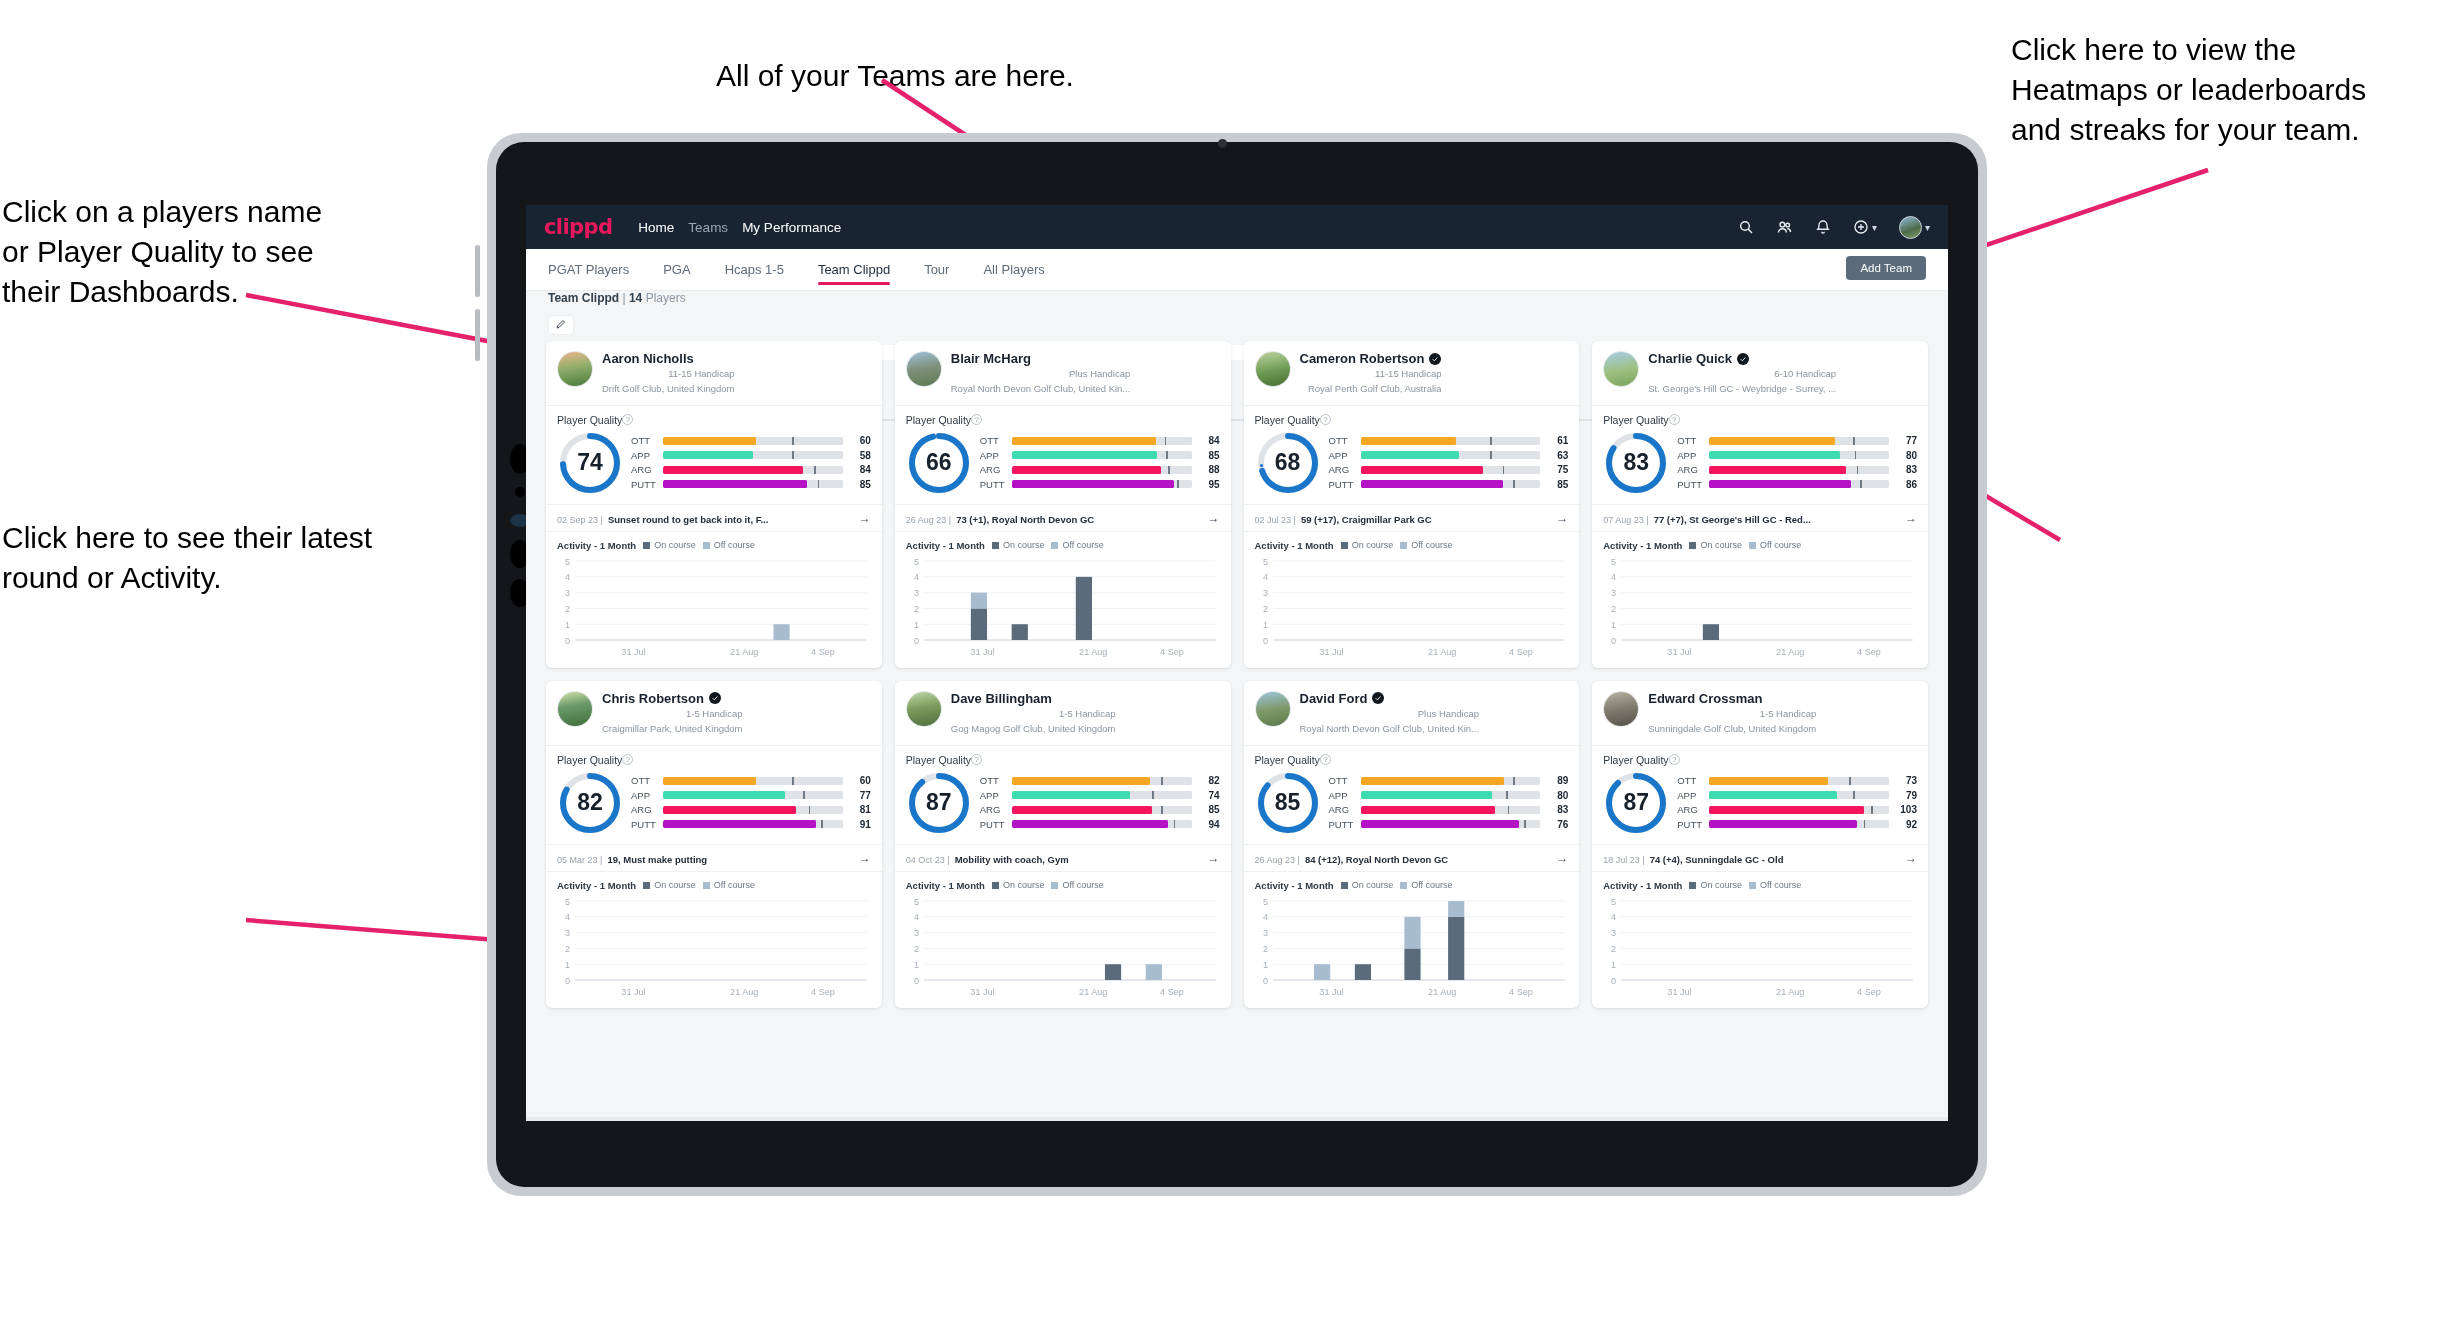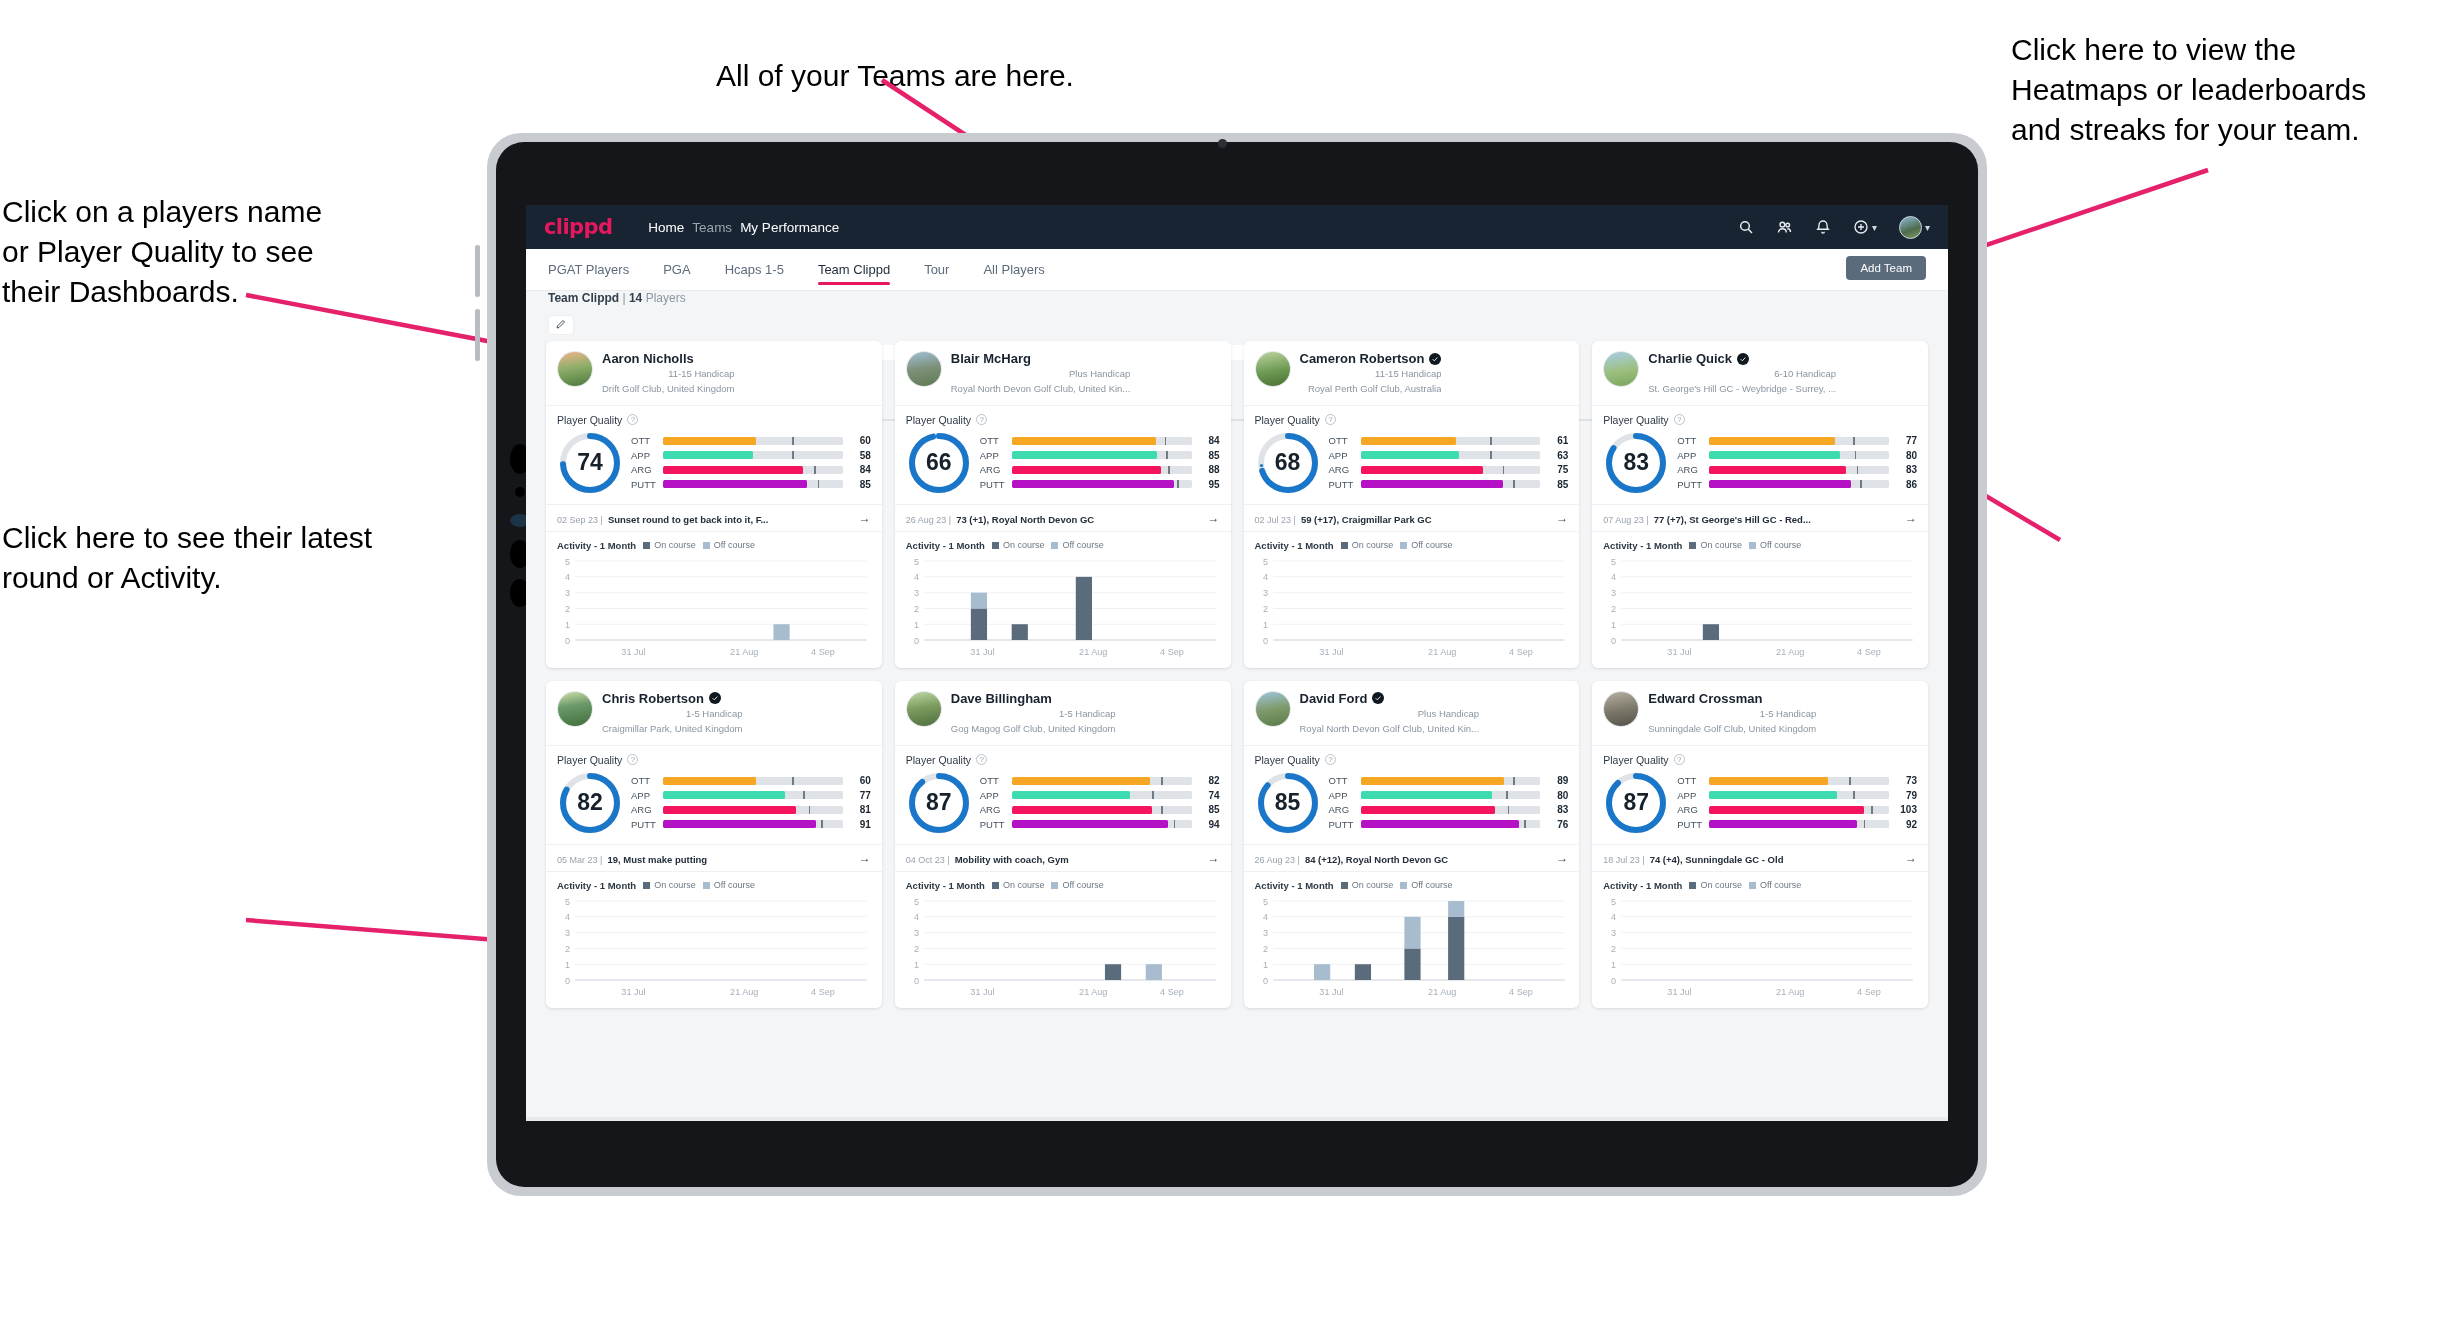--- a/index.html
+++ b/index.html
@@ -58,21 +58,21 @@
 
   
   .navbar {
     height: 44px; background: #182431;
     display: flex; align-items: center; padding: 0 18px;
   }
   .brand {
     color: #e6175c; font-size: 21px; font-weight: 700;
     letter-spacing: -0.6px; margin-right: 26px; font-family: "DejaVu Sans", sans-serif;
   }
-  .nav-links { display: flex; align-items: center; gap: 8px; margin-left: 10px; }
+  .nav-links { display: flex; align-items: center; gap: 14px; }
   .nav-link { color: #ffffff; font-size: 13.5px; }
   .nav-link.dim { color: #9aa6b2; }
   .nav-right { margin-left: auto; display: flex; align-items: center; gap: 22px; }
   .nav-ic { color: #e8edf2; display: flex; align-items: center; }
   .avatar-nav {
     width: 23px; height: 23px; border-radius: 50%;
     background: linear-gradient(160deg,#8fb8d8,#4d6b4a 60%,#7fa06a);
     border: 1.5px solid #cfd8e0;
   }
   .caret { font-size: 10px; color: #cfd8e0; margin-left: 3px; }
@@ -151,21 +151,21 @@
     display: flex; align-items: center; gap: 5px;
   }
   .verif {
     width: 12px; height: 12px; border-radius: 50%; background: #101820;
     display: inline-flex; align-items: center; justify-content: center; flex: none;
   }
   .psub { font-size: 9.5px; color: #8a95a1; margin-top: 2px; line-height: 1.35;
           white-space: nowrap; overflow: hidden; text-overflow: ellipsis; max-width: 218px; }
   .divider { height: 1px; background: #eef1f4; }
 
-  .pq-head { display: flex; align-items: center; gap: 5px; padding: 8px 11px 2px; }
+  .pq-head { display: flex; align-items: center; padding: 8px 11px 2px; }
   .pq-title { font-size: 10.5px; color: #2c3844; }
   .qmark {
     width: 11px; height: 11px; border-radius: 50%; border: 1px solid #b9c2cb;
     color: #9aa5b0; font-size: 8px; display: flex; align-items: center; justify-content: center;
   }
   .pq-body { display: flex; align-items: center; padding: 2px 11px 8px; gap: 8px; }
   .ring-wrap { position: relative; width: 66px; height: 66px; flex: none; }
   .ring-num {
     position: absolute; inset: 0; display: flex; align-items: center; justify-content: center;
     font-size: 23px; font-weight: 700; color: #17212c;

